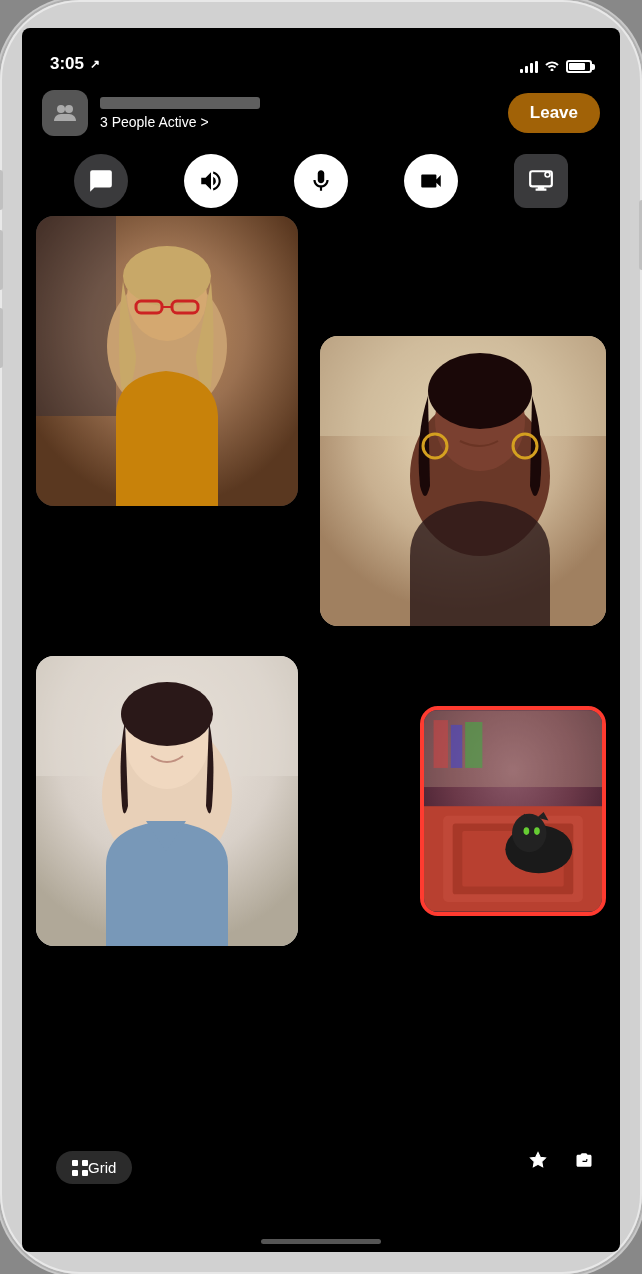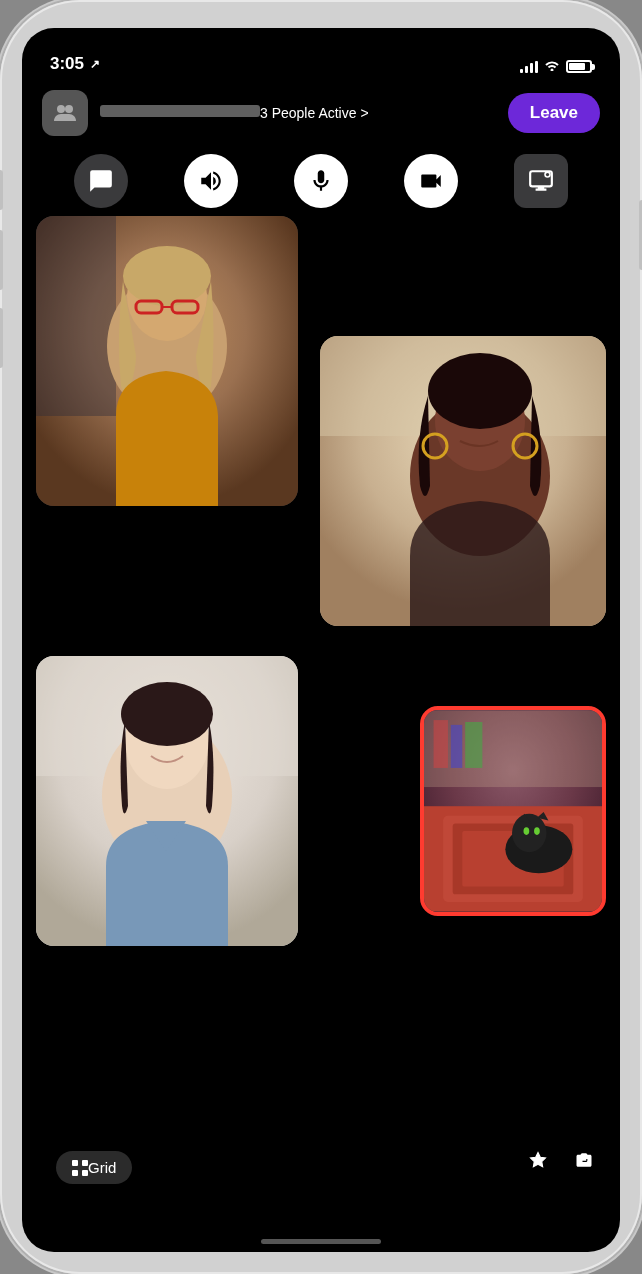--- a/index.html
+++ b/index.html
@@ -23,21 +23,21 @@
       overflow: hidden;
     }
 
     .phone-screen {
       position: absolute;
       top: 28px;
       left: 22px;
       right: 22px;
       bottom: 22px;
       background: #000;
-      border-radius: 32px;
+      border-radius: 8px;
       overflow: hidden;
     }
 
     
     .notch {
       position: absolute;
       top: 0;
       left: 50%;
       transform: translateX(-50%);
       width: 160px;
@@ -156,21 +156,21 @@
     }
 
     .group-avatar svg {
       width: 28px;
       height: 28px;
       fill: #aaa;
     }
 
     .call-details {
       display: flex;
-      flex-direction: row;
+      flex-direction: column;
       text-decoration: underline;
     }
 
     .call-name {
       width: 160px;
       height: 12px;
       background: #888;
       border-radius: 3px;
       margin-bottom: 5px;
       opacity: 0.7;
@@ -179,21 +179,21 @@
     .active-count {
       color: #fff;
       font-size: 14px;
       font-weight: 500;
       display: flex;
       align-items: center;
       gap: 2px;
     }
 
     .leave-button {
-      background: #6d28d9;
+      background: #a16207;
       color: #fff;
       border: none;
       border-radius: 22px;
       padding: 10px 22px;
       font-size: 17px;
       font-weight: 600;
       cursor: pointer;
     }
 
     

